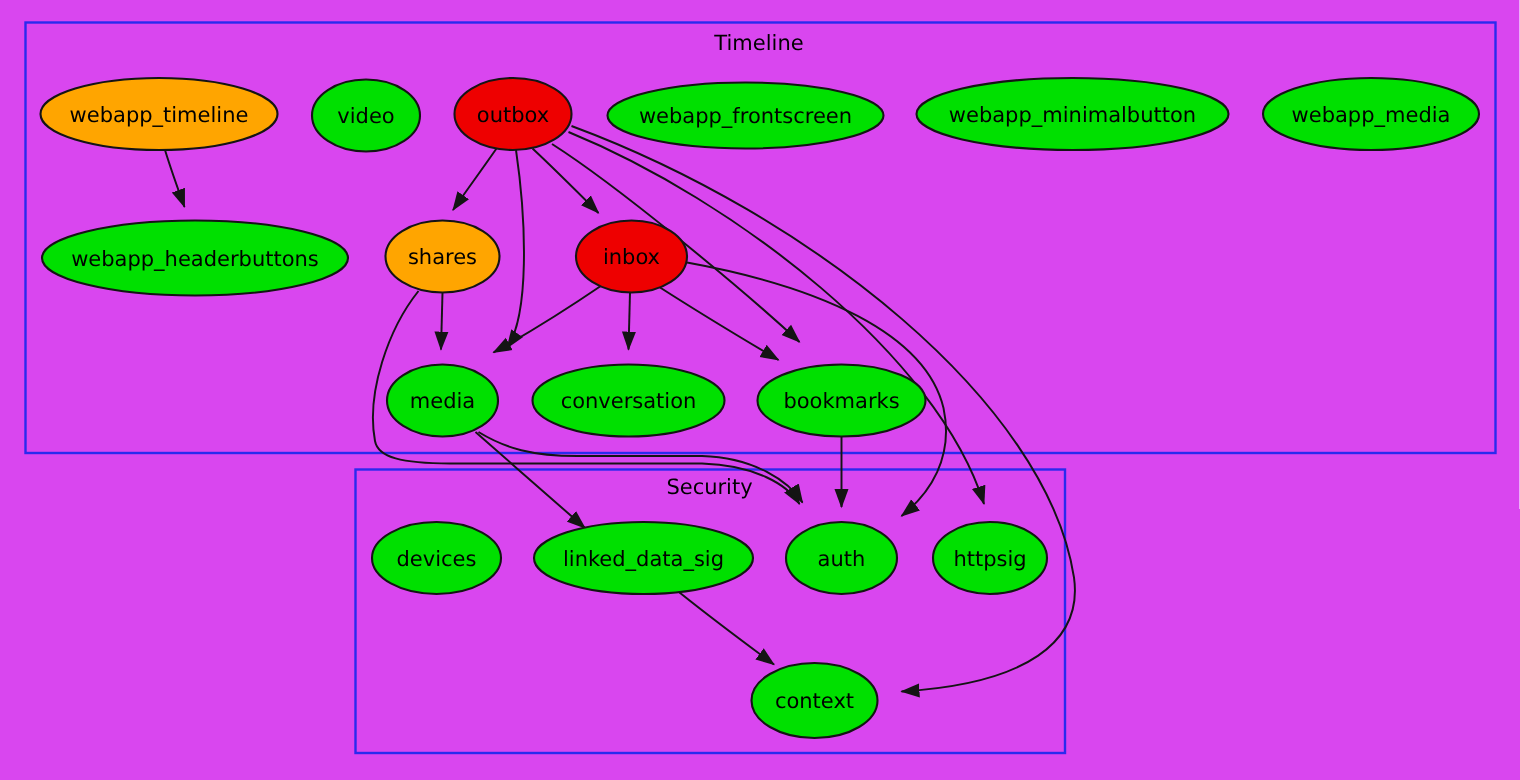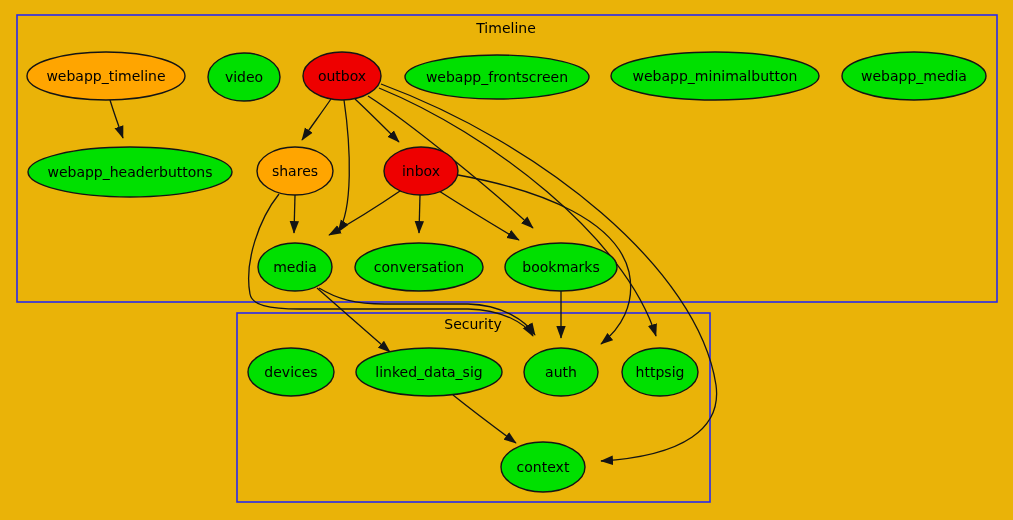--- a/index.html
+++ b/index.html
@@ -8,21 +8,21 @@
     background: #ffffff;
     width: 1013px;
     height: 520px;
     overflow: hidden;
     font-family: "DejaVu Sans", "Liberation Sans", sans-serif;
   }
   #canvas-wrap {
     position: relative;
     width: 1013px;
     height: 520px;
-    background: #eab308;
+    background: #d946ef;
   }
   svg { display: block; }
   .cluster-rect {
     fill: none;
     stroke-width: 1.6px;
   }
   .cluster-label {
     font-size: 14px;
     fill: #000000;
     text-anchor: middle;

